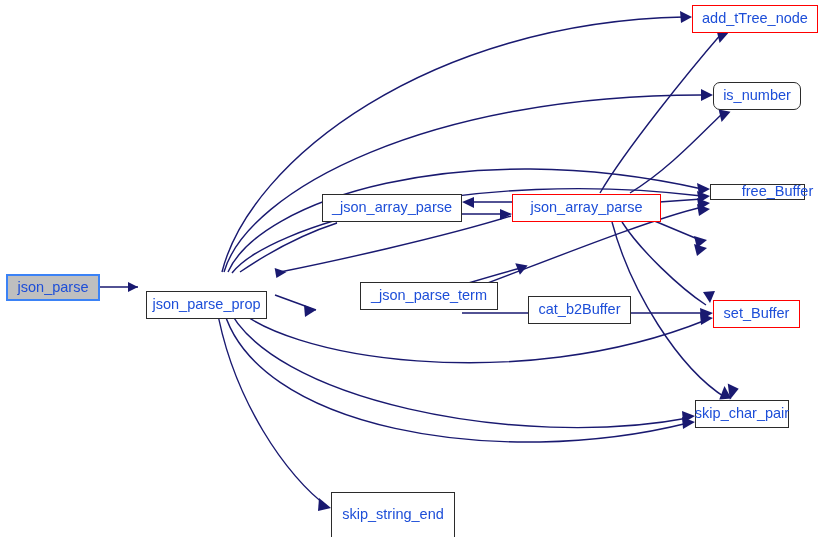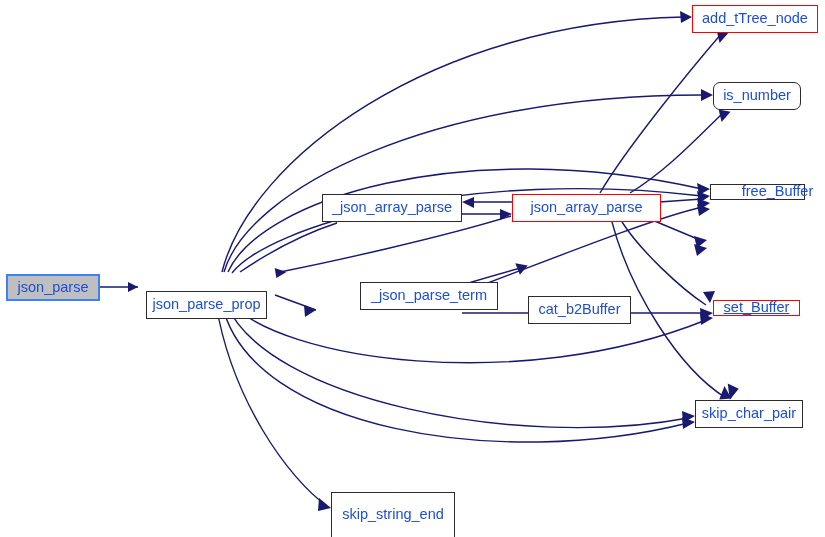--- a/index.html
+++ b/index.html
@@ -115,23 +115,23 @@
   </div>
   <div class="node red" style="left:692px;top:5px;width:126px;height:28px;">
     <span class="lbl">add_tTree_node</span>
   </div>
   <div class="node" style="left:713px;top:82px;width:88px;height:28px;border-radius:7px;">
     <span class="lbl">is_number</span>
   </div>
   <div class="node" style="left:710px;top:184px;width:95px;height:16px;padding-left:40px;">
     <span class="lbl">free_Buffer</span>
   </div>
-  <div class="node red" style="left:713px;top:300px;width:87px;height:16px;text-decoration:underline;">
+  <div class="node red" style="left:713px;top:300px;width:87px;height:28px;">
     <span class="lbl">set_Buffer</span>
   </div>
-  <div class="node" style="left:695px;top:400px;width:108px;height:28px;">
+  <div class="node" style="left:695px;top:400px;width:94px;height:28px;">
     <span class="lbl">skip_char_pair</span>
   </div>
   <div class="node" style="left:331px;top:492px;width:124px;height:46px;">
     <span class="lbl">skip_string_end</span>
   </div>
 
 </div>
 
 </body></html>

